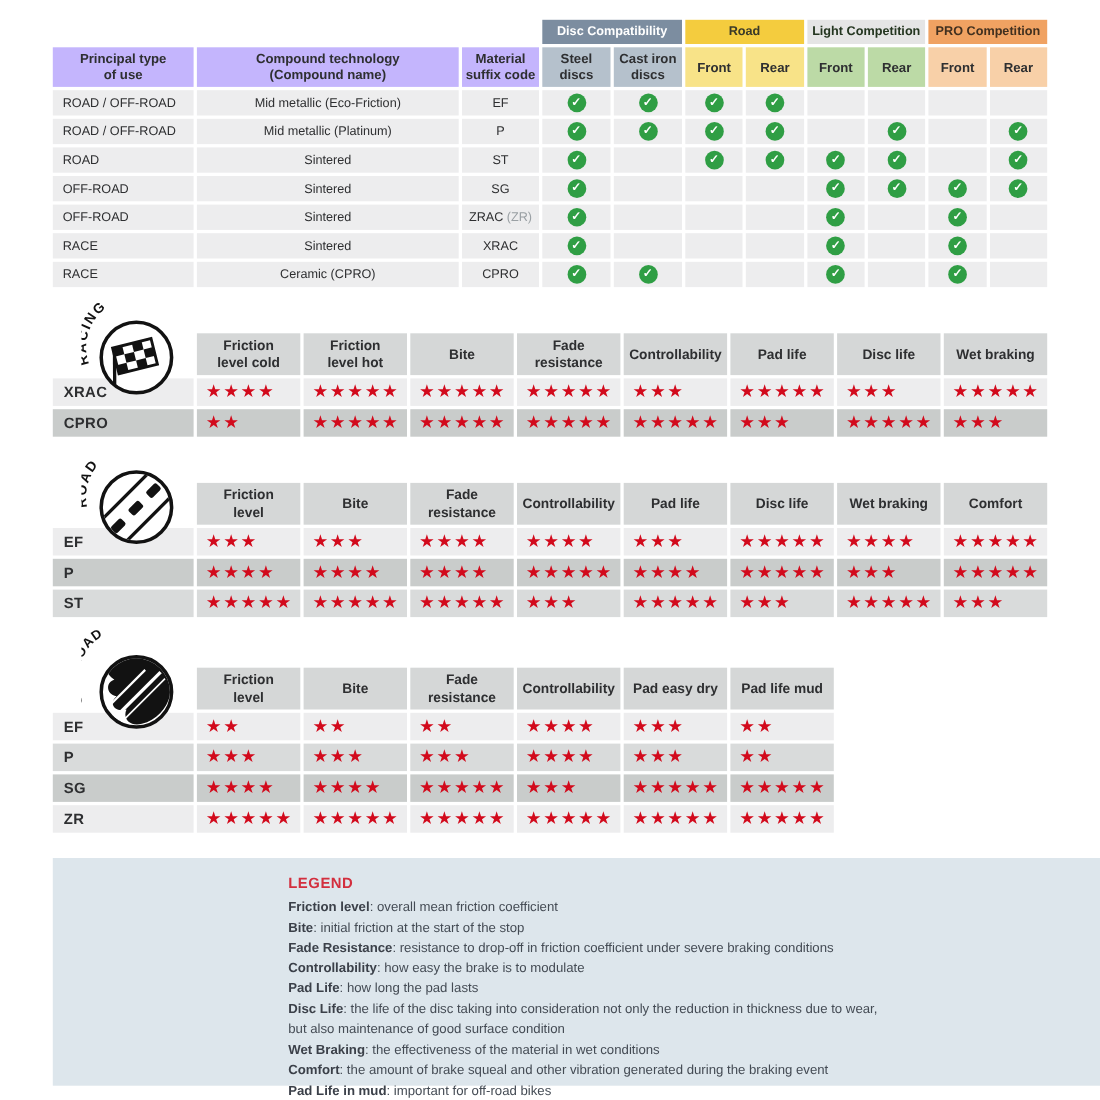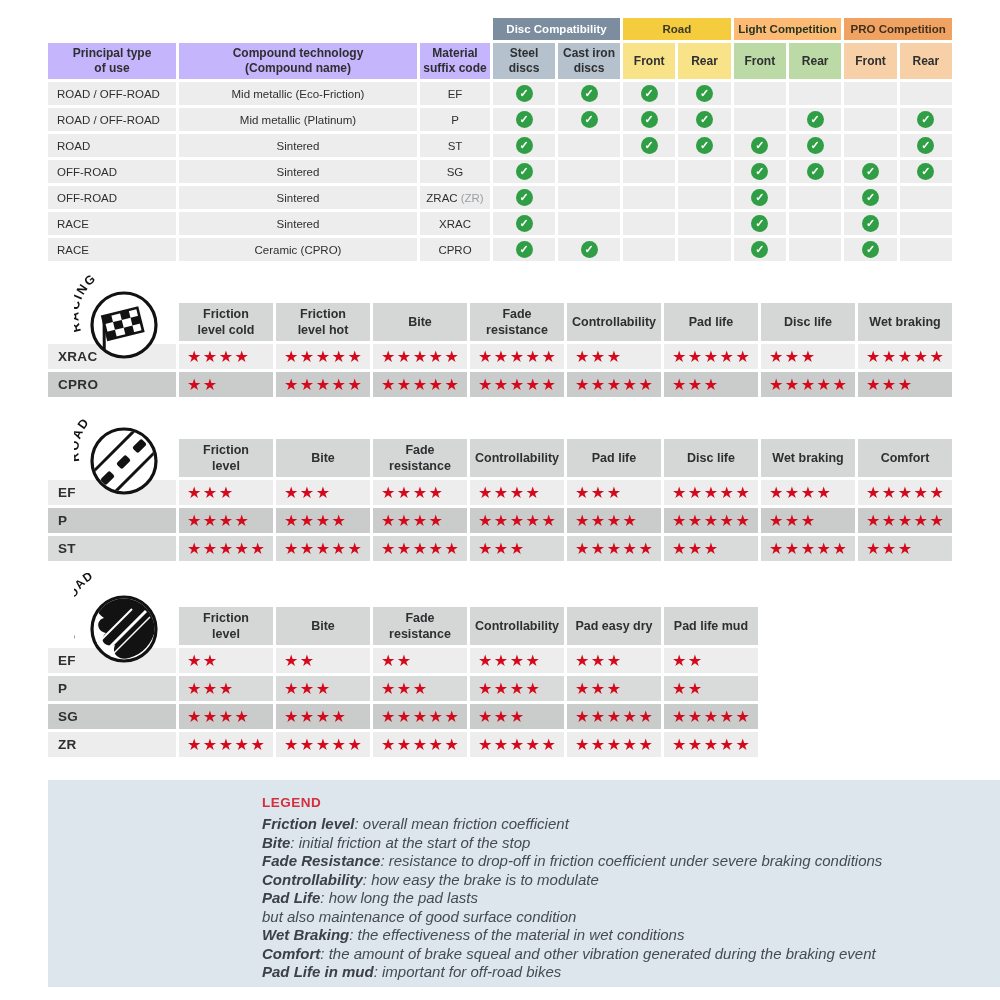--- a/index.html
+++ b/index.html
@@ -11,21 +11,21 @@
   .page{position:relative;padding:18px 48px 0 48px;width:904px;}
 
   
   .tt{display:grid;grid-template-columns:128px 238px 70px 62px 62px repeat(6,1fr);
       gap:3px;width:904px;}
   .tt-cell{display:flex;align-items:center;justify-content:center;text-align:center;}
   .tt-group-spacer{grid-column:1 / span 3;background:transparent;}
   .tt-group{grid-column:span 2;height:22px;font-weight:bold;font-size:11.5px;}
   .tone-slate{background:#7c8da0;color:#ffffff;}
   .tone-yellow{background:#f4cc3e;color:#3a3a28;}
-  .tone-green{background:#fdba74;color:#243620;}
+  .tone-green{background:#e5e5e5;color:#243620;}
   .tone-orange{background:#f0a262;color:#42301f;}
   .tone-slate-l{background:#b5c1cc;}
   .tone-yellow-l{background:#f8e388;}
   .tone-green-l{background:#bcdaa6;}
   .tone-orange-l{background:#f8d0a8;}
   .tone-grey{background:#c4b5fd;}
   .tt-sub{height:36px;font-weight:bold;font-size:12px;white-space:pre-line;line-height:1.25;}
   .tt-data{height:23px;background:#ededee;font-size:11.5px;}
   .tt-use{justify-content:flex-start;padding-left:9px;}
   .code-note{color:#9aa0a4;margin-left:3px;}
@@ -50,21 +50,21 @@
   .sg-stars{height:25px;display:flex;align-items:center;padding-left:8px;
             color:#d20a1c;font-size:16px;letter-spacing:1.5px;line-height:1;}
   .shade-light{background:#ededee;}
   .shade-mid{background:#d9dbdb;}
   .shade-dark{background:#c9cccb;}
 
   
   .legend{margin-top:23px;width:968px;height:207px;background:#dde6ec;box-sizing:border-box;
           padding:15px 20px 0 214px;color:#444b54;}
   .legend-title{color:#d32f3e;font-weight:bold;font-size:13.5px;letter-spacing:.5px;margin-bottom:5px;}
-  .legend-line{font-size:15px;line-height:18.5px;font-style:italic;}
+  .legend-line{font-size:12px;line-height:18.5px;}
   .legend-line b{color:#3b4049;}
 
   svg text{font-family:"Liberation Sans",sans-serif;}
 </style>
 </head>
 <body>
 
 <div class="page">
 
   <div class="tt">
@@ -413,20 +413,21 @@
   </section>
 
   <div class="legend">
     <div class="legend-title">LEGEND</div>
     <div>
         <div class="legend-line"><b>Friction level</b>: overall mean friction coefficient</div>
         <div class="legend-line"><b>Bite</b>: initial friction at the start of the stop</div>
         <div class="legend-line"><b>Fade Resistance</b>: resistance to drop-off in friction coefficient under severe braking conditions</div>
         <div class="legend-line"><b>Controllability</b>: how easy the brake is to modulate</div>
         <div class="legend-line"><b>Pad Life</b>: how long the pad lasts</div>
+        <div class="legend-line"><b>Disc Life</b>: the life of the disc taking into consideration not only the reduction in thickness due to wear,</div>
         <div class="legend-line">but also maintenance of good surface condition</div>
         <div class="legend-line"><b>Wet Braking</b>: the effectiveness of the material in wet conditions</div>
         <div class="legend-line"><b>Comfort</b>: the amount of brake squeal and other vibration generated during the braking event</div>
         <div class="legend-line"><b>Pad Life in mud</b>: important for off-road bikes</div>
       </div>
   </div>
 
 </div>
 
 </body></html>

